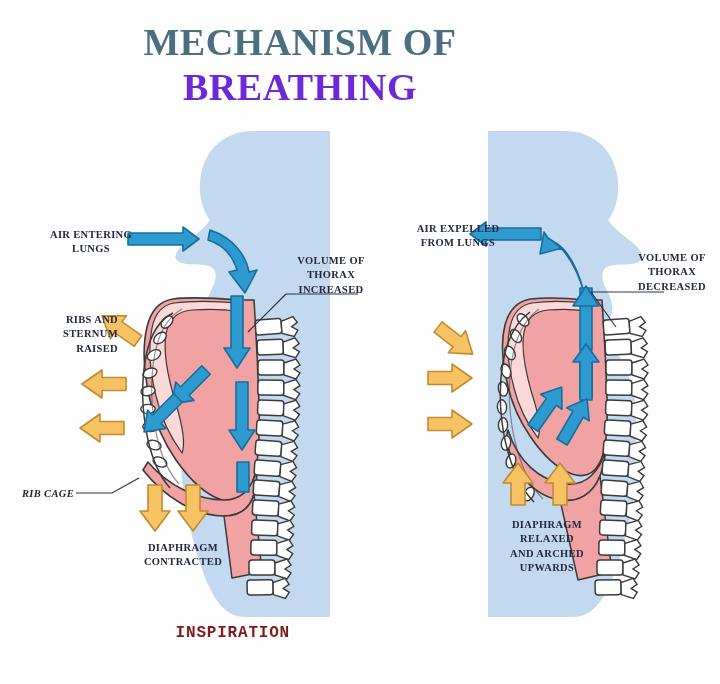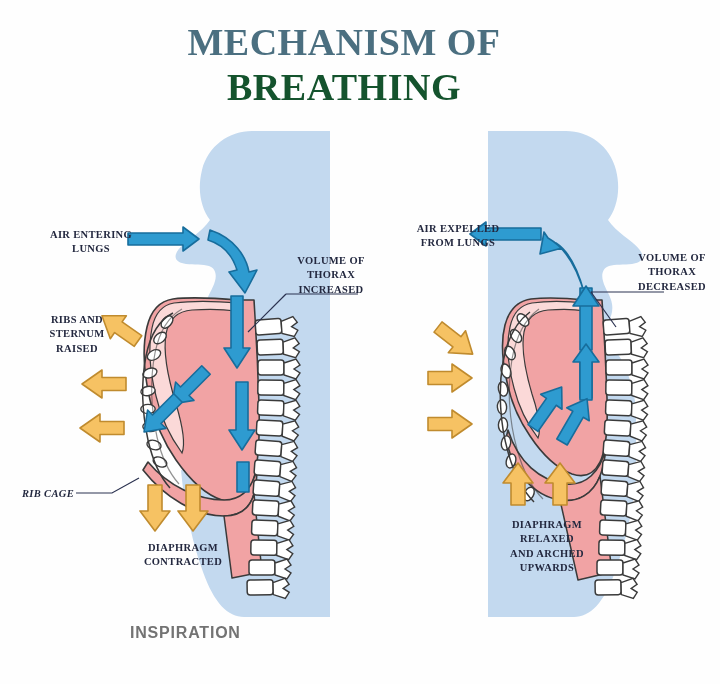--- a/index.html
+++ b/index.html
@@ -6,44 +6,43 @@
   body{
     width:720px;height:684px;position:relative;overflow:hidden;
     font-family:"Liberation Serif",serif;background:#fefefe;
   }
   #stage{position:absolute;inset:0;}
 
   
   #title{
     position:absolute;left:0;top:22px;width:600px;text-align:center;
     line-height:1.08;
-    padding-left:44px;
   }
   #title .l1{
     display:block;font-family:"Liberation Serif",serif;font-weight:bold;
     font-size:38px;letter-spacing:0.5px;color:#4b6f80;
   }
   #title .l2{
     display:block;font-family:"Liberation Serif",serif;font-weight:bold;
-    font-size:38px;letter-spacing:0.5px;color:#14532d;margin-top:4px;
+    font-size:38px;letter-spacing:0.5px;color:#6d28d9;margin-top:4px;
   }
 
   
   .lbl{
     position:absolute;font-family:"Liberation Serif",serif;font-weight:bold;
     font-size:10.5px;letter-spacing:0.35px;color:#23283f;line-height:1.38;
     white-space:pre-line;
   }
   .lbl.c{text-align:center;}
   .lbl.r{text-align:right;}
   .lbl.l{text-align:left;}
 
   .caption{
-    position:absolute;font-family:Liberation Sans, sans-serif;font-weight:bold;
-    font-size:16px;letter-spacing:0.8px;color:#737373;text-align:left;
+    position:absolute;font-family:Liberation Mono, monospace;font-weight:bold;
+    font-size:16px;letter-spacing:0.8px;color:#7f1d1d;text-align:right;
   }
 
   svg{position:absolute;left:0;top:0;}
 </style>
 </head>
 <body>
 
 <div id="stage">
 
   <div id="title">
@@ -451,21 +450,21 @@
     </g>
   </svg>
 
   <div class="lbl c" style="left:41px;top:228px;width:100px;">AIR ENTERING
 LUNGS</div>
 
   <div class="lbl c" style="left:286px;top:254px;width:90px;">VOLUME OF
 THORAX
 INCREASED</div>
 
-  <div class="lbl c" style="left:36px;top:313px;width:82px;">RIBS AND
+  <div class="lbl c" style="left:36px;top:313px;width:82px;text-align:right;">RIBS AND
 STERNUM
 RAISED</div>
 
   <div class="lbl l" style="left:22px;top:487px;width:70px;font-style:italic;">RIB CAGE</div>
 
   <div class="lbl c" style="left:128px;top:541px;width:110px;">DIAPHRAGM
 CONTRACTED</div>
 
   <div class="lbl c" style="left:406px;top:222px;width:104px;">AIR EXPELLED
 FROM LUNGS</div>

